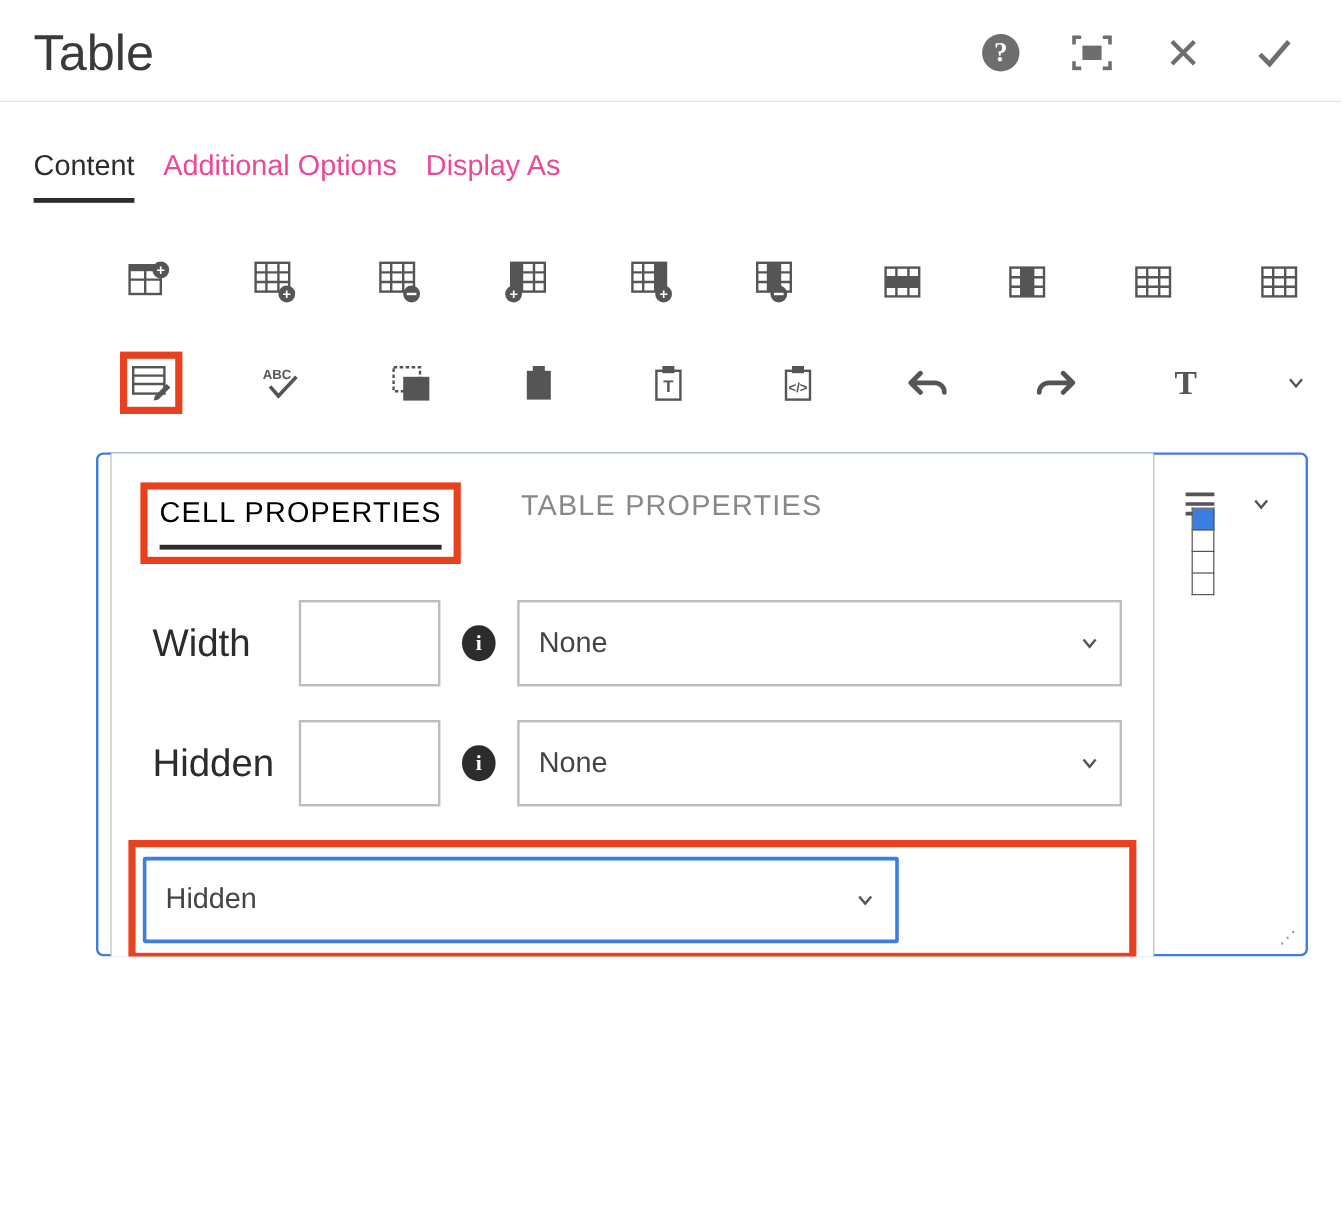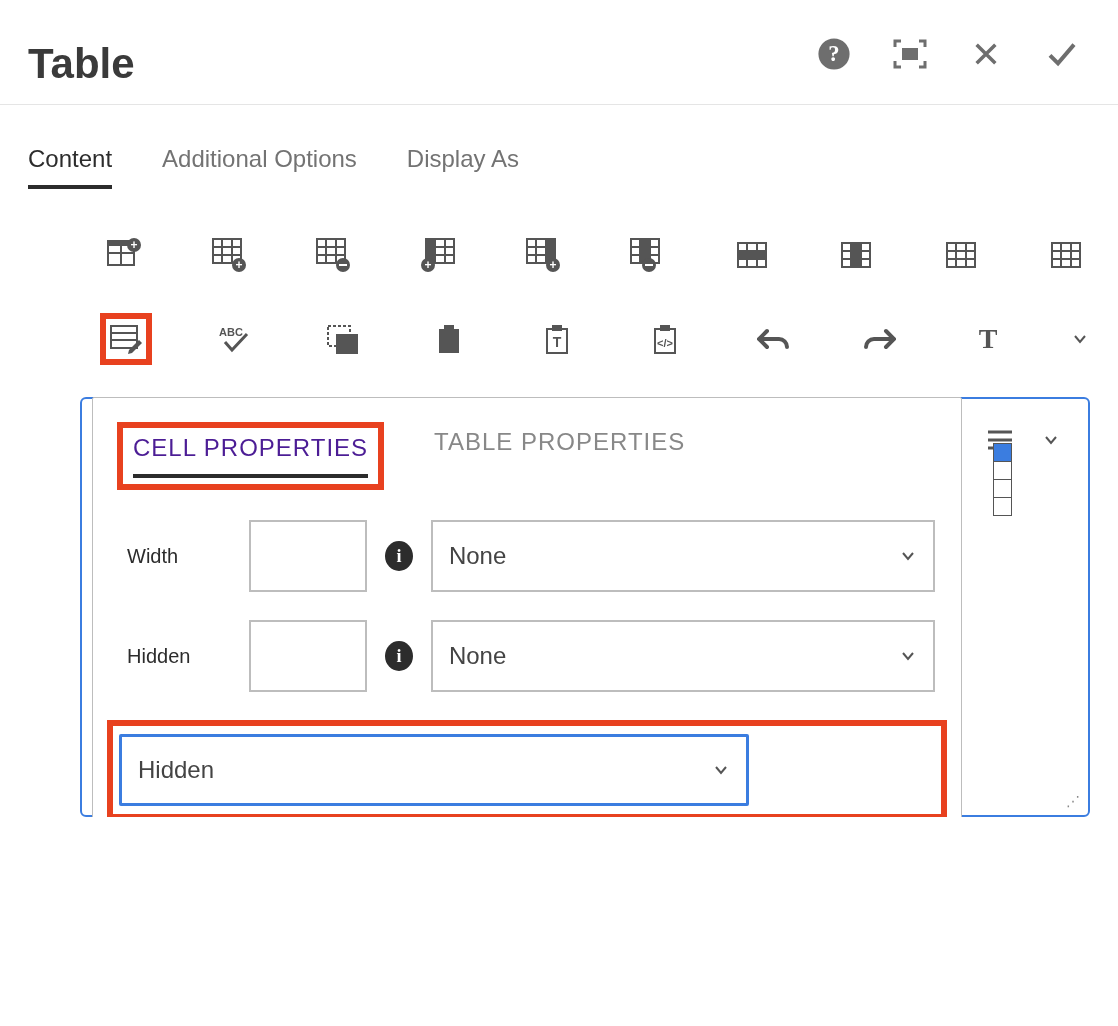--- a/index.html
+++ b/index.html
@@ -1,44 +1,44 @@
 <!DOCTYPE html>
 <html><head>
 <meta charset="utf-8">
 <style>
   * { box-sizing: border-box; margin: 0; padding: 0; }
   body { font-family: -apple-system, BlinkMacSystemFont, "Segoe UI", Arial, sans-serif; background: #fff; color: #2c2c2c; width: 1118px; }
   .header { display: flex; align-items: center; padding: 20px 28px 16px 28px; border-bottom: 1px solid #e5e5e5; }
-  .header-title { font-size: 42px; font-weight: 700; color: #3a3a3a; flex: 1; margin-top: 20px; }
+  .header-title { font-size: 42px; font-weight: 400; color: #3a3a3a; flex: 1; }
   .header-actions { display: flex; gap: 40px; align-items: center; padding-right: 10px; }
   .header-icon { width: 36px; height: 36px; display: flex; align-items: center; justify-content: center; cursor: pointer; color: #6e6e6e; }
-  .tabs { display: flex; gap: 50px; padding: 40px 41px 0 28px; }
-  .tab { font-size: 24px; color: #737373; padding-bottom: 12px; cursor: pointer; }
+  .tabs { display: flex; gap: 24px; padding: 40px 41px 0 28px; }
+  .tab { font-size: 24px; color: #ec4899; padding-bottom: 12px; cursor: pointer; }
   .tab.active { color: #2c2c2c; border-bottom: 4px solid #2c2c2c; }
   .toolbar { padding: 40px 28px 0 100px; }
   .toolbar-row { display: flex; gap: 56px; align-items: center; margin-bottom: 32px; }
   .tb-btn { width: 52px; height: 52px; display: flex; align-items: center; justify-content: center; cursor: pointer; color: #5a5a5a; position: relative; }
   .tb-btn.highlighted { border: 6px solid #e8411f; }
   .chevron-down-small { width: 14px; height: 14px; }
   .editor-wrap { position: relative; padding: 0 28px 0 80px; }
   .editor { border: 2px solid #3b7de0; border-radius: 6px; min-height: 420px; position: relative; padding: 30px; }
   .tiny-table { position: absolute; top: 44px; right: 76px; border-collapse: collapse; }
   .tiny-table td { width: 18px; height: 18px; border: 1px solid #555; }
   .tiny-table td.sel { background: #3b7de0; }
   .resize-handle { position: absolute; bottom: 6px; right: 8px; color: #888; font-size: 14px; }
   .popover { position: absolute; top: 0; left: 92px; width: 870px; background: #fff; border: 1px solid #bdbdbd; border-radius: 2px; padding: 0 0 30px 0; }
   .popover-tabs { display: flex; gap: 40px; padding: 24px 24px 0 24px; }
   .pop-tab { font-size: 24px; font-weight: 400; color: #888; padding-bottom: 12px; letter-spacing: 1px; cursor: pointer; }
-  .pop-tab.active { color: #4c1d95; border-bottom: 4px solid #2c2c2c; text-align: center; }
+  .pop-tab.active { color: #000000; border-bottom: 4px solid #2c2c2c; text-align: center; }
   .pop-tab-wrap { padding: 6px 10px; }
   .pop-tab-wrap.highlighted { border: 6px solid #e8411f; }
   .form { padding: 30px 26px 0 26px; }
   .row { display: flex; align-items: center; margin-bottom: 28px; gap: 18px; }
   .row.highlighted { border: 6px solid #e8411f; padding: 8px 6px; margin-left: -12px; margin-right: -12px; margin-bottom: 18px; }
-  .lbl { font-size: 20px; color: #2c2c2c; width: 120px; padding-left: 8px; }
+  .lbl { font-size: 32px; color: #2c2c2c; width: 120px; padding-left: 8px; }
   .lbl.wide { width: 170px; }
   .input { height: 72px; border: 2px solid #bdbdbd; background: #fff; font-size: 24px; padding: 0 16px; }
   .input.small { width: 118px; }
   .input.med { width: 298px; }
   .select { height: 72px; border: 2px solid #bdbdbd; background: #fff; font-size: 24px; padding: 0 16px; display: flex; align-items: center; justify-content: space-between; cursor: pointer; color: #444; }
   .select.wide { width: 540px; }
   .select.xwide { width: 630px; }
   .select.highlighted-sel { border: 3px solid #3b7de0; border-radius: 2px; }
   .select.med { width: 398px; }
   .info-icon { width: 30px; height: 30px; border-radius: 50%; background: #2c2c2c; color: #fff; display: flex; align-items: center; justify-content: center; font-weight: bold; font-size: 18px; font-family: serif; cursor: pointer; }

